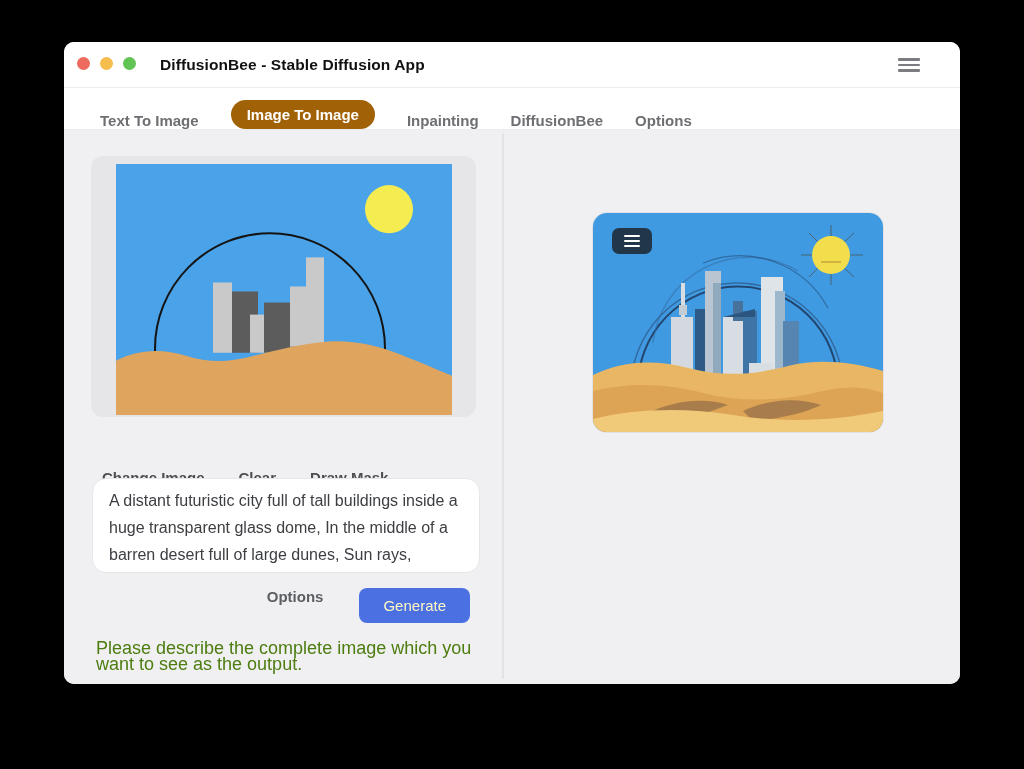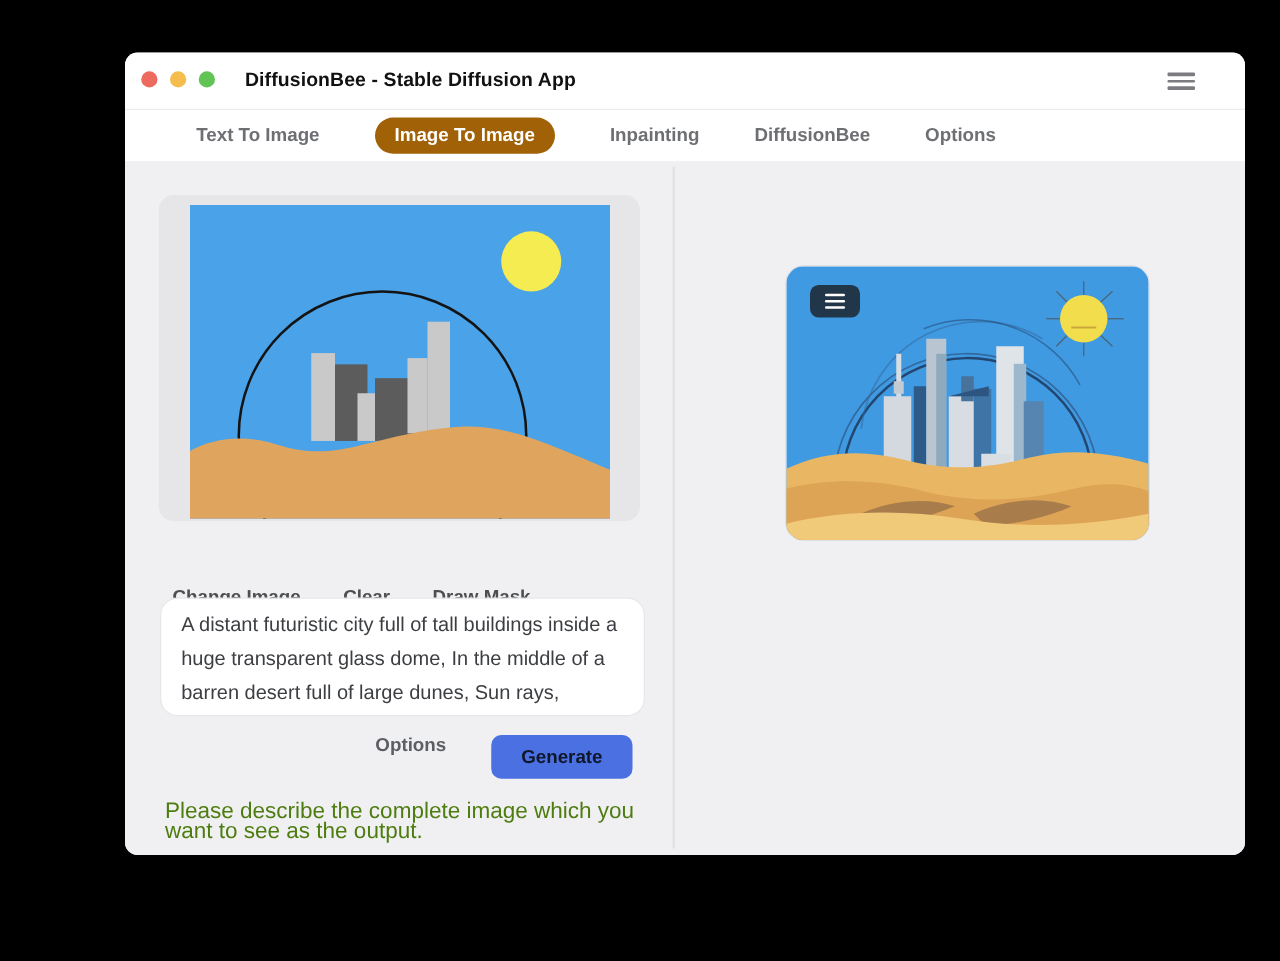--- a/index.html
+++ b/index.html
@@ -1,48 +1,48 @@
 <!DOCTYPE html>
 <html><head>
 <meta charset="utf-8">
 <style>
   * { margin:0; padding:0; box-sizing:border-box; }
   html,body { width:1024px; height:769px; background:#000; font-family:"Liberation Sans","DejaVu Sans",sans-serif; }
   .stage { position:relative; width:1024px; height:769px; background:#000; overflow:hidden; }
-  .window { position:absolute; left:64px; top:42px; width:896px; height:642px; background:#f0f0f2; border-radius:10px; overflow:hidden;margin-left:36px; }
+  .window { position:absolute; left:64px; top:42px; width:896px; height:642px; background:#f0f0f2; border-radius:10px; overflow:hidden; }
 
   
   .titlebar { position:absolute; left:0; top:0; width:100%; height:46px; background:#ffffff; border-bottom:1px solid #ececee; }
   .lights { position:absolute; left:13px; top:15px; display:flex; gap:10px; }
   .light { width:13px; height:13px; border-radius:50%; }
   .light.red { background:#ed6a5e; }
   .light.yellow { background:#f5bd4e; }
   .light.green { background:#61c454; }
   .win-title { position:absolute; left:96px; top:14px; font-size:15.5px; font-weight:700; color:#111; letter-spacing:.1px; }
   .menu-btn { position:absolute; right:40px; top:13px; width:22px; height:20px; display:flex; flex-direction:column; justify-content:center; gap:3px; cursor:pointer; }
   .menu-btn span { display:block; height:2.5px; background:#7c7c80; border-radius:1px; }
 
   
-  .tabbar { position:absolute; left:0; top:46px; width:100%; height:42px; background:#ffffff; border-bottom:1px solid #ececee; display:flex; align-items:center; padding-left:57px; gap:44px; }
+  .tabbar { position:absolute; left:0; top:46px; width:100%; height:42px; background:#ffffff; border-bottom:1px solid #ececee; display:flex; align-items:flex-end; padding-left:36px; gap:32px; }
   .tab { font-size:15px; font-weight:600; color:#6d6f73; white-space:nowrap; cursor:pointer; }
   .tab.active { background:#a16207; color:#fff; padding:6px 16px; border-radius:16px; }
 
   
   .content { position:absolute; left:0; top:88px; width:100%; height:554px; background:#f0f0f2; }
   .divider { position:absolute; left:438px; top:3px; width:2px; height:546px; background:#e3e3e6; border-radius:1px; }
 
   
   .input-card { position:absolute; left:27px; top:26px; width:385px; height:261px; background:#e6e6e8; border-radius:12px; }
   .input-image { position:absolute; left:25px; top:8px; width:336px; height:251px; display:block; }
   .actions-row { position:absolute; left:38px; top:339px; display:flex; gap:34px; }
   .action-label { font-size:15px; font-weight:600; color:#4c4e52; cursor:pointer; white-space:nowrap; }
   .prompt-box { position:absolute; left:28px; top:348px; width:388px; height:95px; background:#fff; border:1px solid #e7e7e9; border-radius:14px; resize:none; overflow:hidden; outline:none; padding:8px 16px 0 16px; font-family:"Liberation Sans","DejaVu Sans",sans-serif; font-size:16px; line-height:27px; color:#3c3e42; }
   .gen-row { position:absolute; left:28px; top:458px; width:378px; display:flex; justify-content:flex-end; align-items:flex-start; gap:36px; }
   .options-label { font-size:15px; font-weight:600; color:#5b5e62; cursor:pointer; }
-  .generate-btn { background:#4a70e2; color:#0f172a; font-size:15px; font-weight:700; border:none; border-radius:8px; padding:9px 24px; cursor:pointer; font-family:inherit; }
+  .generate-btn { background:#4a70e2; color:#fef9c3; font-size:15px; font-weight:400; border:none; border-radius:8px; padding:9px 24px; cursor:pointer; font-family:inherit; }
   .helper-text { position:absolute; left:32px; top:510px; width:382px; font-size:18px; line-height:16px; color:#4d7c0f; }
 
   
   .result-card { position:absolute; left:529px; top:83px; width:290px; height:219px; border-radius:14px; overflow:hidden; box-shadow:0 0 0 1px rgba(0,0,0,.06); }
   .result-image { position:absolute; left:0; top:0; width:290px; height:219px; display:block; }
   .overlay-menu { position:absolute; left:19px; top:15px; width:40px; height:26px; background:#223649; border-radius:7px; display:flex; flex-direction:column; justify-content:center; align-items:center; gap:2.5px; cursor:pointer; }
   .overlay-menu span { display:block; width:16px; height:2.5px; background:#fff; border-radius:1px; }
   .save-label { position:absolute; left:529px; top:309px; width:290px; text-align:center; font-size:15px; font-weight:500; color:#6a6c70; cursor:pointer; }
 </style>
 </head>

